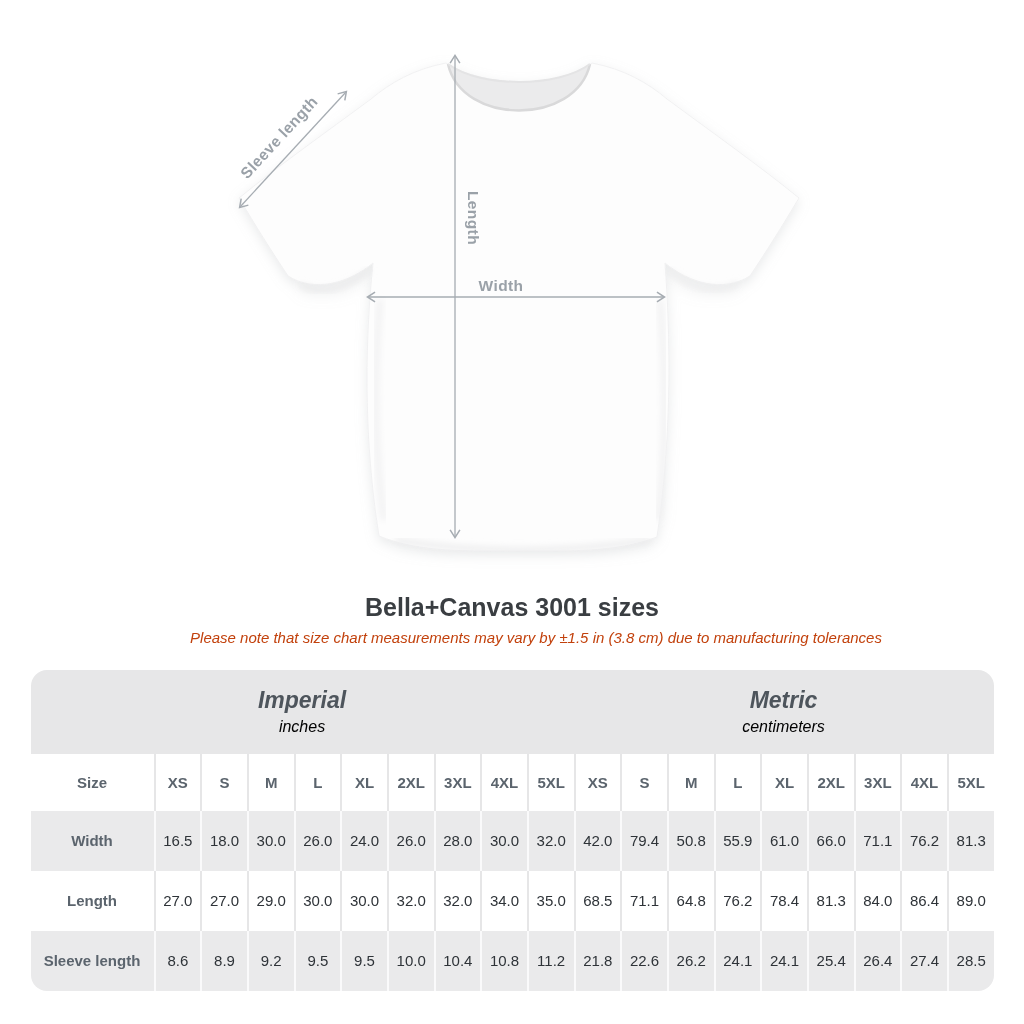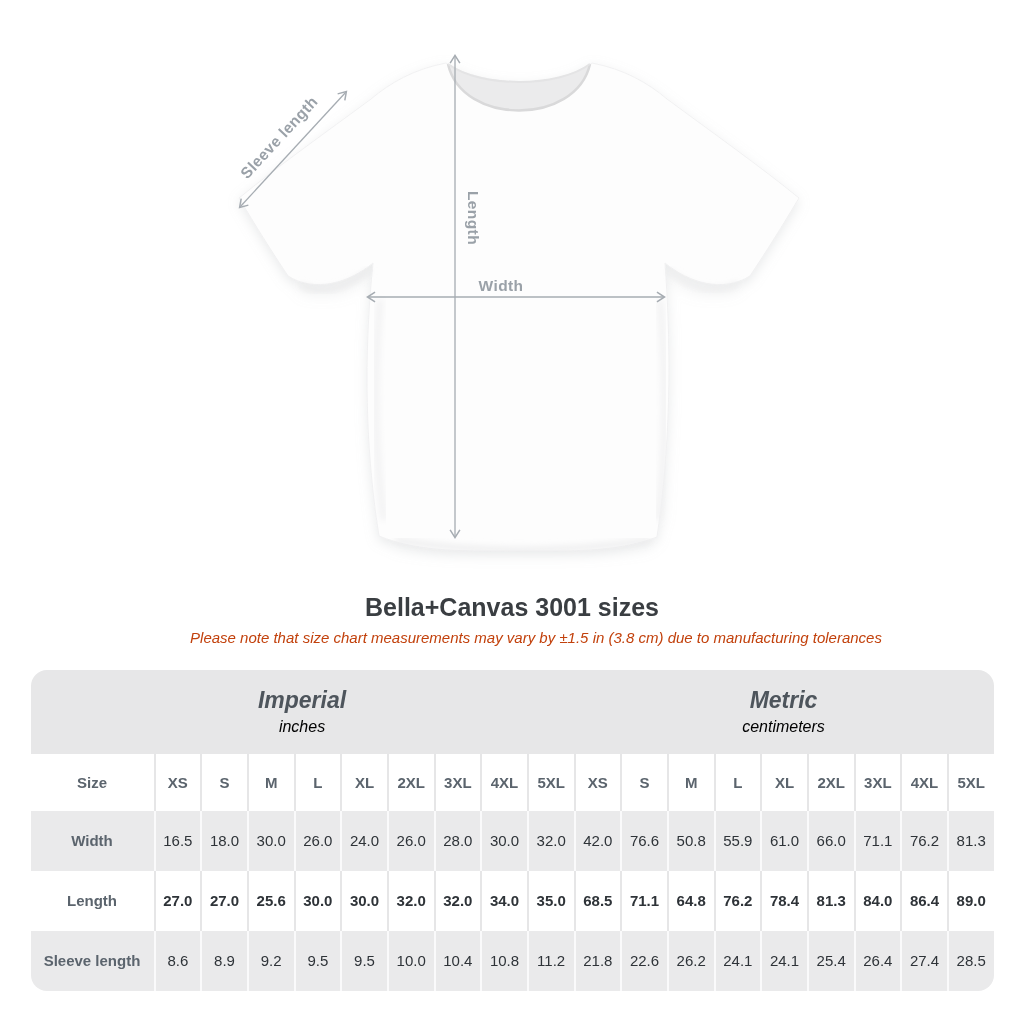--- a/index.html
+++ b/index.html
@@ -33,21 +33,21 @@
   .unit-name{font-size:23px;font-weight:bold;font-style:italic;color:#4e555c;}
   .unit-sub{font-size:16px;font-style:italic;color:#000000;margin-top:4px;}
   .size-grid{
     display:grid;grid-template-columns:123px repeat(18,1fr);
   }
   .cell{
     display:flex;align-items:center;justify-content:center;
     font-size:15px;color:#2e3338;border-left:2px solid transparent;
   }
   .cell.first{border-left:none;}
-  .cell.plain{background:#ffffff;border-left-color:#e6e6e7;font-weight:bold;}
+  .cell.plain{background:#ffffff;border-left-color:#e6e6e7;}
   .cell.shade{background:#eaeaeb;border-left-color:#fafafb;}
   .cell.plain.first,.cell.shade.first{border-left-color:transparent;}
   .cell.head,.cell.rowlabel{font-weight:bold;color:#5b646d;}
   .r-head{height:57px;}
   .r-data{height:60px;}
 </style>
 </head>
 <body>
 
 <div class="diagram">
@@ -148,32 +148,32 @@
       <div class="cell shade r-data">16.5</div>
       <div class="cell shade r-data">18.0</div>
       <div class="cell shade r-data">30.0</div>
       <div class="cell shade r-data">26.0</div>
       <div class="cell shade r-data">24.0</div>
       <div class="cell shade r-data">26.0</div>
       <div class="cell shade r-data">28.0</div>
       <div class="cell shade r-data">30.0</div>
       <div class="cell shade r-data">32.0</div>
       <div class="cell shade r-data">42.0</div>
-      <div class="cell shade r-data">76.6</div>
+      <div class="cell shade r-data">79.4</div>
       <div class="cell shade r-data">50.8</div>
       <div class="cell shade r-data">55.9</div>
       <div class="cell shade r-data">61.0</div>
       <div class="cell shade r-data">66.0</div>
       <div class="cell shade r-data">71.1</div>
       <div class="cell shade r-data">76.2</div>
       <div class="cell shade r-data">81.3</div>
       <div class="cell plain rowlabel first r-data">Length</div>
       <div class="cell plain r-data">27.0</div>
       <div class="cell plain r-data">27.0</div>
-      <div class="cell plain r-data">25.6</div>
+      <div class="cell plain r-data">29.0</div>
       <div class="cell plain r-data">30.0</div>
       <div class="cell plain r-data">30.0</div>
       <div class="cell plain r-data">32.0</div>
       <div class="cell plain r-data">32.0</div>
       <div class="cell plain r-data">34.0</div>
       <div class="cell plain r-data">35.0</div>
       <div class="cell plain r-data">68.5</div>
       <div class="cell plain r-data">71.1</div>
       <div class="cell plain r-data">64.8</div>
       <div class="cell plain r-data">76.2</div>

